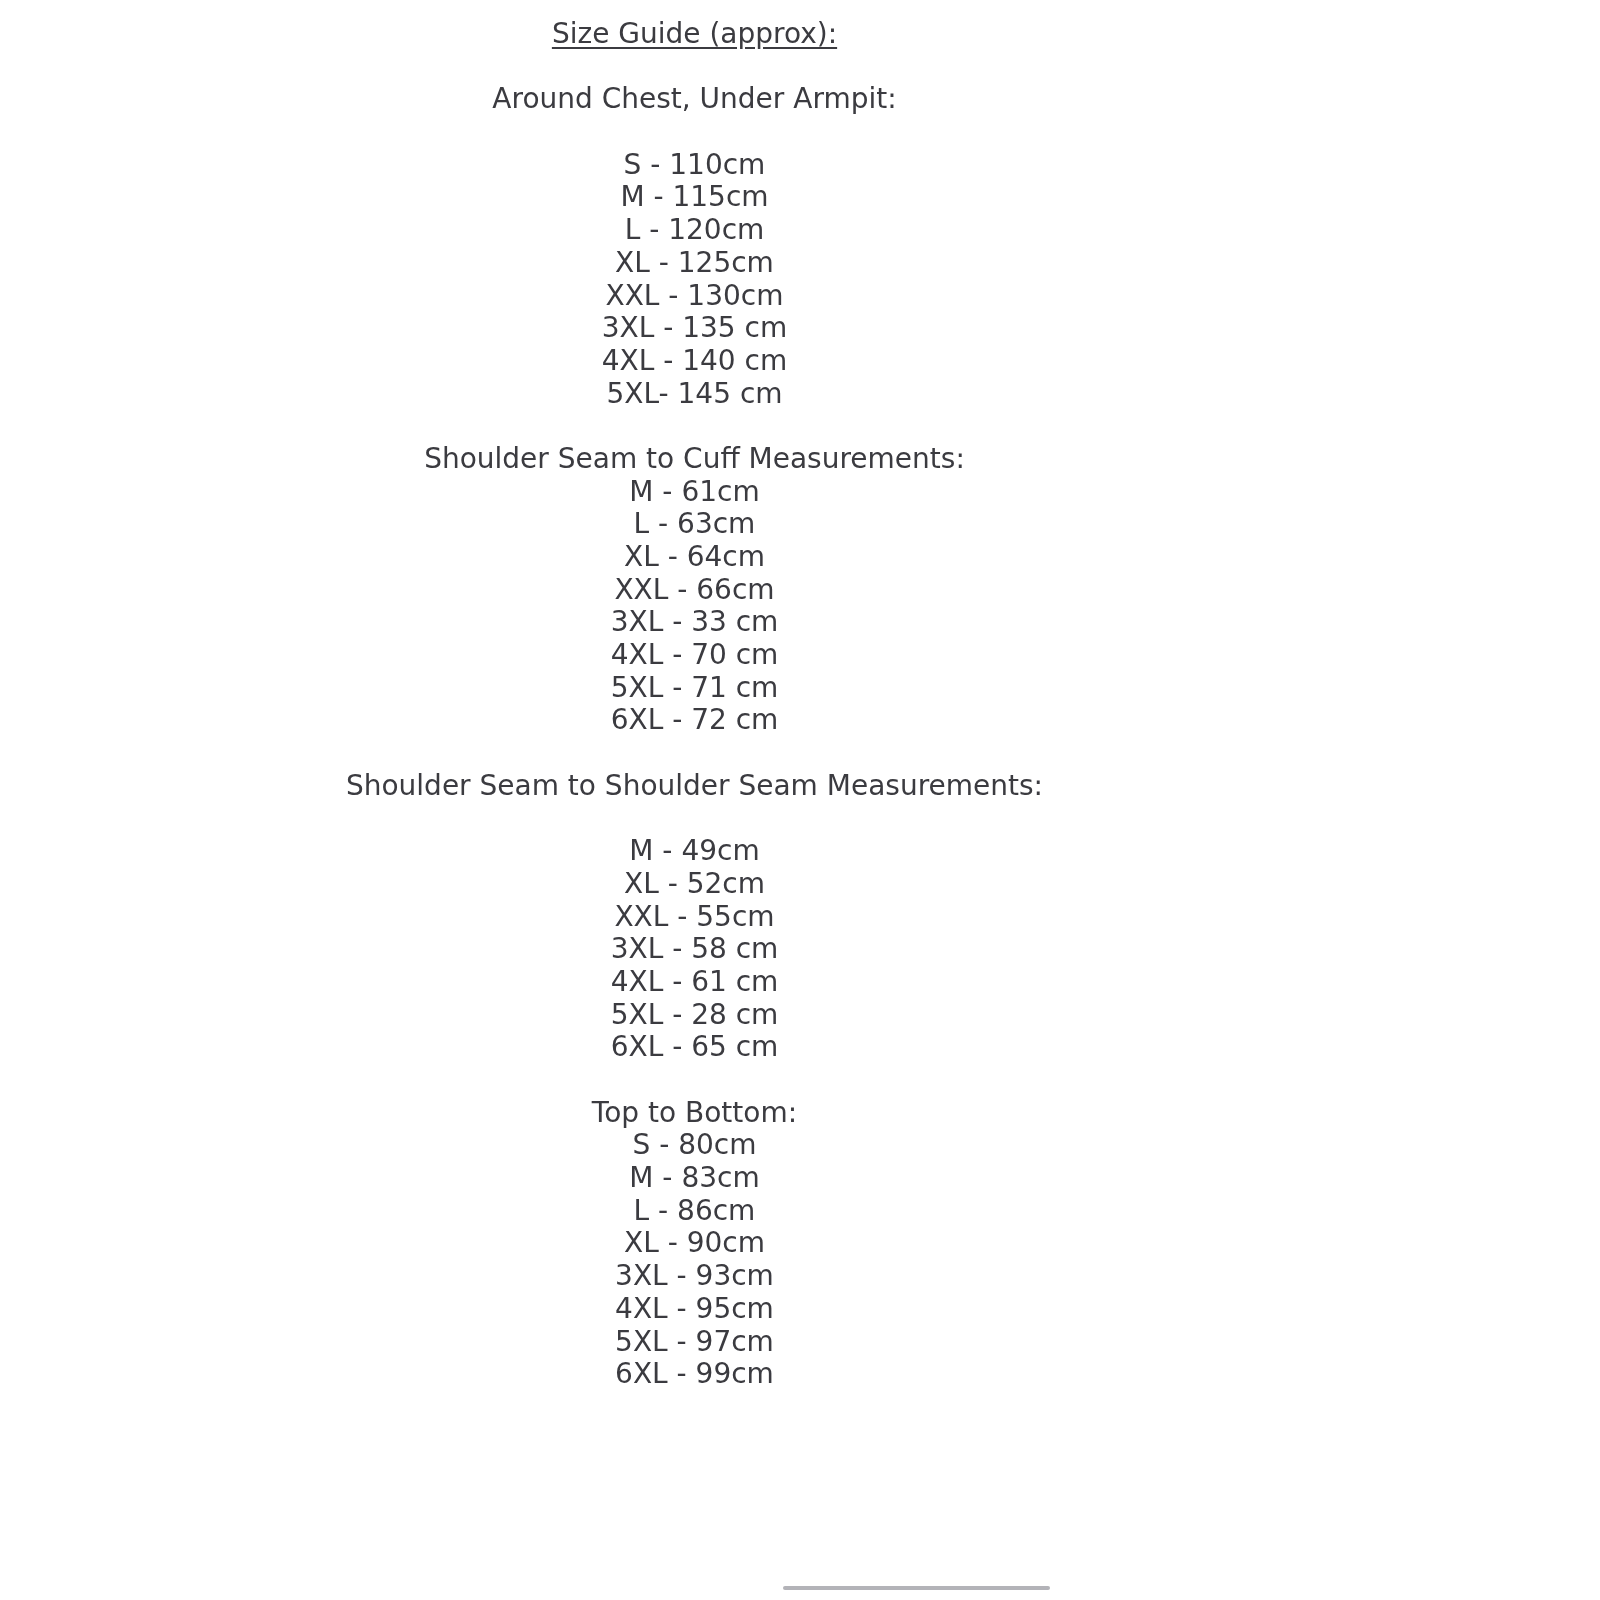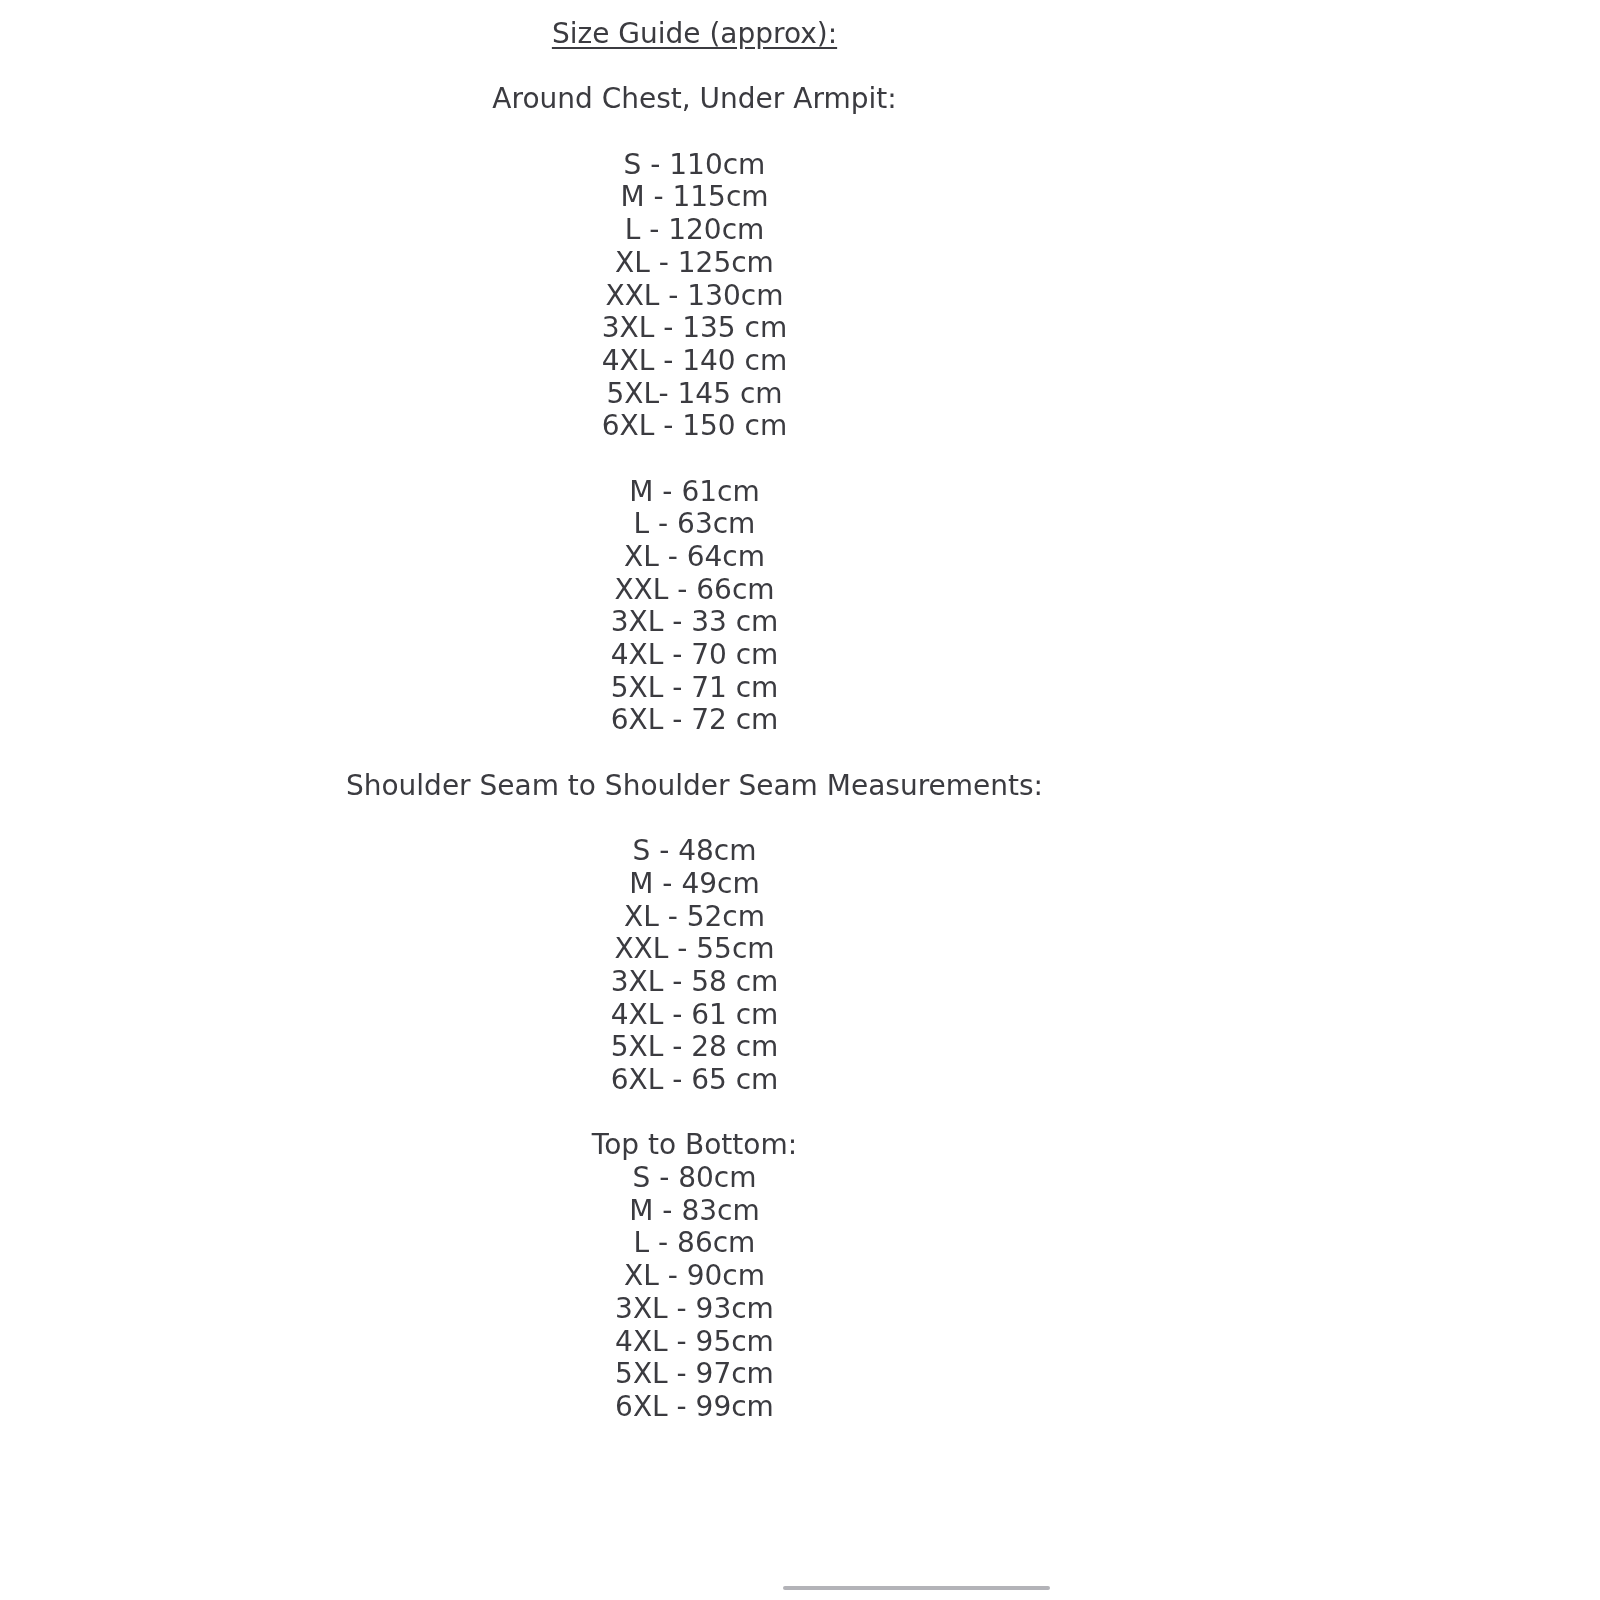--- a/index.html
+++ b/index.html
@@ -56,38 +56,37 @@
           <div class="line heading">Around Chest, Under Armpit:</div>
           <div class="spacer"></div>
           <div class="line item">S - 110cm</div>
           <div class="line item">M - 115cm</div>
           <div class="line item">L - 120cm</div>
           <div class="line item">XL - 125cm</div>
           <div class="line item">XXL - 130cm</div>
           <div class="line item">3XL - 135 cm</div>
           <div class="line item">4XL - 140 cm</div>
           <div class="line item">5XL- 145 cm</div>
-          <div class="line item">6XL - 150 cm</div>
         </section>
         <section>
           <div class="spacer"></div>
+          <div class="line heading">Shoulder Seam to Cuff Measurements:</div>
           <div class="line item">M - 61cm</div>
           <div class="line item">L - 63cm</div>
           <div class="line item">XL - 64cm</div>
           <div class="line item">XXL - 66cm</div>
           <div class="line item">3XL - 33 cm</div>
           <div class="line item">4XL - 70 cm</div>
           <div class="line item">5XL - 71 cm</div>
           <div class="line item">6XL - 72 cm</div>
         </section>
         <section>
           <div class="spacer"></div>
           <div class="line heading">Shoulder Seam to Shoulder Seam Measurements:</div>
           <div class="spacer"></div>
-          <div class="line item">S - 48cm</div>
           <div class="line item">M - 49cm</div>
           <div class="line item">XL - 52cm</div>
           <div class="line item">XXL - 55cm</div>
           <div class="line item">3XL - 58 cm</div>
           <div class="line item">4XL - 61 cm</div>
           <div class="line item">5XL - 28 cm</div>
           <div class="line item">6XL - 65 cm</div>
         </section>
         <section>
           <div class="spacer"></div>

